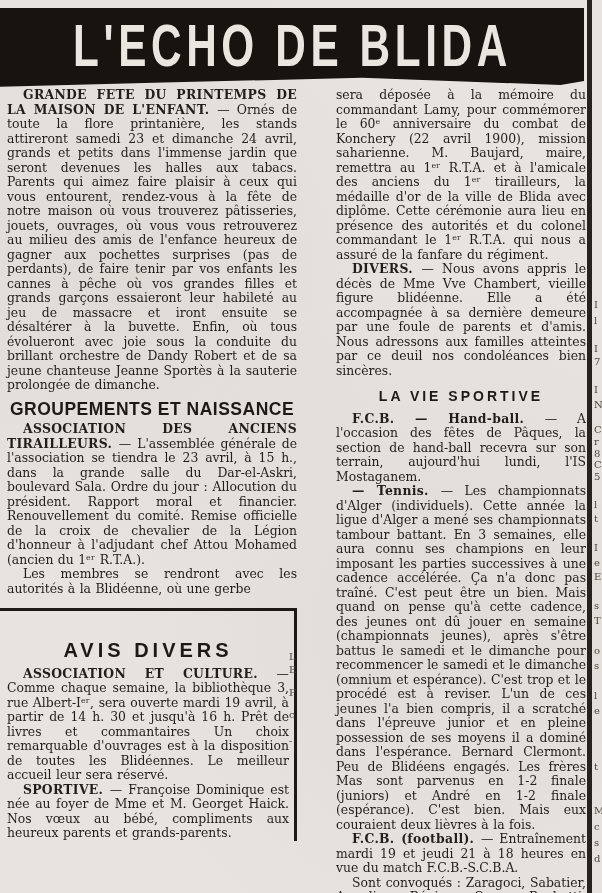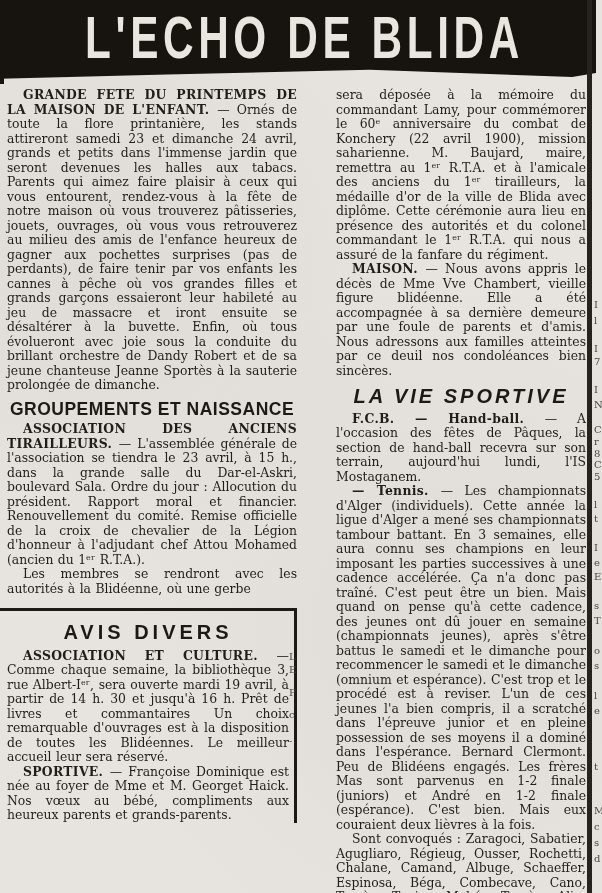--- a/index.html
+++ b/index.html
@@ -6,24 +6,24 @@
   .page {
     position:relative; width:602px; height:893px; overflow:hidden;
     background:#e7e4df;
     background-image: radial-gradient(circle at 20% 30%, rgba(120,115,105,0.08), transparent 40%),
                       radial-gradient(circle at 75% 70%, rgba(120,115,105,0.07), transparent 45%);
     font-family:"DejaVu Serif","Liberation Serif",serif;
     color:#211e1a;
   }
   
   .masthead {
-    position:absolute; top:0; left:0; width:584px; height:82px;
+    position:absolute; top:8px; left:0; width:584px; height:82px;
     background:#17140f;
     clip-path: polygon(0 0,100% 0,100% 89%,96% 94%,62% 85%,28% 91%,0 96%);
-    display:flex; align-items:flex-start; justify-content:center;padding-left:12px;
+    display:flex; align-items:flex-start; justify-content:center;
   }
   .masthead h1 {
     margin:0; padding-top:2px;
     font-family:"Liberation Sans","DejaVu Sans",sans-serif;
     font-weight:bold; font-size:46px; color:#e9e6e0;
     letter-spacing:5px; white-space:nowrap;
     transform: scale(0.92,1.28); transform-origin:center top;
   }
   
   .right-rule { position:absolute; top:0; bottom:0; left:587px; width:5px; background:#26231e; }
@@ -33,32 +33,32 @@
     font-family:"DejaVu Serif",serif;
   }
   .gutter-frags { position:absolute; top:0; left:289px; width:10px; height:893px; }
   
   .columns { position:absolute; top:88px; left:7px; right:16px; display:flex; gap:16px; }
   .col { font-size:12.4px; line-height:14.5px; }
   .col-left { width:290px; }
   .col-right { flex:1;margin-left:23px; }
   .section.boxed {
     border-top:3px solid #1d1a15; border-right:3px solid #1d1a15;
-    margin-top:12px; margin-left:-7px; padding:0 5px 0 7px;
+    margin-top:12px; margin-left:-7px; padding:18px 5px 0 7px;
   }
   p.para { margin:0; text-align:justify; text-indent:16px; hyphens:none; word-spacing:0.5px; }
   p.para.no-indent { text-indent:0; }
   p.para strong { font-weight:bold; letter-spacing:0.3px; }
   h2.heading {
     margin:9px 0 6px; text-align:center; font-weight:bold; color:#1d1a15;
     font-family:"Liberation Sans","DejaVu Sans",sans-serif;
   }
   h2.h-md { font-size:17.5px; letter-spacing:0.5px; }
   h2.h-lg { font-size:20px; letter-spacing:4px; margin:14px 0 9px; }
-  h2.h-sp { font-size:20px; letter-spacing:3px; margin:11px 0 8px;font-style:italic; }
+  h2.h-sp { font-size:14px; letter-spacing:3px; margin:11px 0 8px; }
   
   .left-nub { position:absolute; left:0; top:74px; width:4px; height:10px; background:#17140f; }
 </style>
 </head>
 <body>
 
 <div class="page">
 
   <div class="masthead">
     <h1>L'ECHO DE BLIDA</h1>
@@ -75,24 +75,25 @@
         </section>
         <section class="section boxed">
           <h2 class="heading h-lg">AVIS DIVERS</h2>
           <p class="para"><strong>ASSOCIATION ET CULTURE. </strong>— Comme chaque semaine, la bibliothèque 3, rue Albert-Iᵉʳ, sera ouverte mardi 19 avril, à partir de 14 h. 30 et jusqu'à 16 h. Prêt de livres et commantaires Un choix remarquable d'ouvrages est à la disposition de toutes les Blidéennes. Le meilleur accueil leur sera réservé.</p>
           <p class="para"><strong>SPORTIVE. </strong>— Françoise Dominique est née au foyer de Mme et M. Georget Haick. Nos vœux au bébé, compliments aux heureux parents et grands-parents.</p>
         </section>
       </div>
     <div class="col col-right">
         <section class="section">
           <p class="para no-indent">sera déposée à la mémoire du commandant Lamy, pour commémorer le 60ᵉ anniversaire du combat de Konchery (22 avril 1900), mission saharienne. M. Baujard, maire, remettra au 1ᵉʳ R.T.A. et à l'amicale des anciens du 1ᵉʳ tirailleurs, la médaille d'or de la ville de Blida avec diplôme. Cette cérémonie aura lieu en présence des autorités et du colonel commandant le 1ᵉʳ R.T.A. qui nous a assuré de la fanfare du régiment.</p>
-          <p class="para"><strong>MAISON. </strong>— Nous avons appris le décès de Mme Vve Chambert, vieille figure blidéenne. Elle a été accompagnée à sa dernière demeure par une foule de parents et d'amis. Nous adressons aux familles atteintes par ce deuil nos condoléances bien sincères.</p>
+          <p class="para"><strong>DIVERS. </strong>— Nous avons appris le décès de Mme Vve Chambert, vieille figure blidéenne. Elle a été accompagnée à sa dernière demeure par une foule de parents et d'amis. Nous adressons aux familles atteintes par ce deuil nos condoléances bien sincères.</p>
           <h2 class="heading h-sp">LA VIE SPORTIVE</h2>
           <p class="para"><strong>F.C.B. — Hand-ball. </strong>— A l'occasion des fêtes de Pâques, la section de hand-ball recevra sur son terrain, aujourd'hui lundi, l'IS Mostaganem.</p>
           <p class="para"><strong>— Tennis. </strong>— Les championnats d'Alger (individuels). Cette année la ligue d'Alger a mené ses championnats tambour battant. En 3 semaines, elle aura connu ses champions en leur imposant les parties successives à une cadence accélérée. Ça n'a donc pas traîné. C'est peut être un bien. Mais quand on pense qu'à cette cadence, des jeunes ont dû jouer en semaine (championnats jeunes), après s'être battus le samedi et le dimanche pour recommencer le samedi et le dimanche (omnium et espérance). C'est trop et le procédé est à reviser. L'un de ces jeunes l'a bien compris, il a scratché dans l'épreuve junior et en pleine possession de ses moyens il a dominé dans l'espérance. Bernard Clermont. Peu de Blidéens engagés. Les frères Mas sont parvenus en 1-2 finale (juniors) et André en 1-2 finale (espérance). C'est bien. Mais eux couraient deux lièvres à la fois.</p>
+          <p class="para"><strong>F.C.B. (football). </strong>— Entraînement mardi 19 et jeudi 21 à 18 heures en vue du match F.C.B.-S.C.B.A.</p>
           <p class="para">Sont convoqués : Zaragoci, Sabatier, Agugliaro, Régieug, Ousser, Rochetti, Chalane, Camand, Albuge, Schaeffer, Espinosa, Béga, Combecave, Cano, Torrès Tonio, Mahé, Torrès Alin, Bitoun, Rapenne.</p>
         </section>
       </div>
   </div>
 
   <div class="right-rule"></div>
   <div class="edge-frags">
       <span style="top: 300px;">I</span>
       <span style="top: 316px;">l</span>
       <span style="top: 344px;">I</span>

